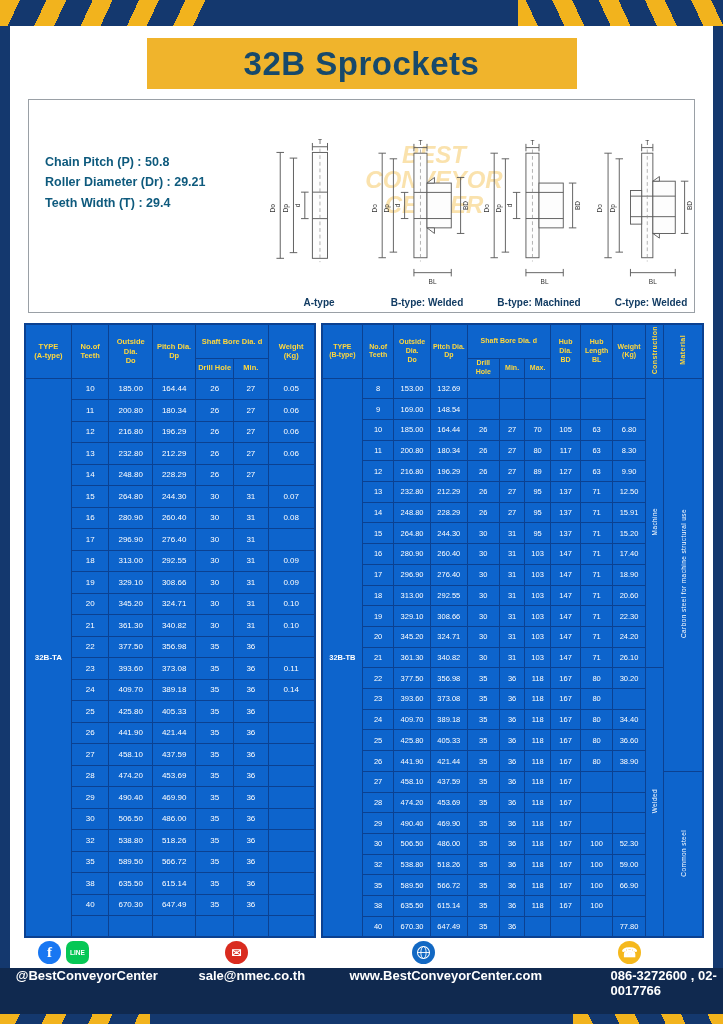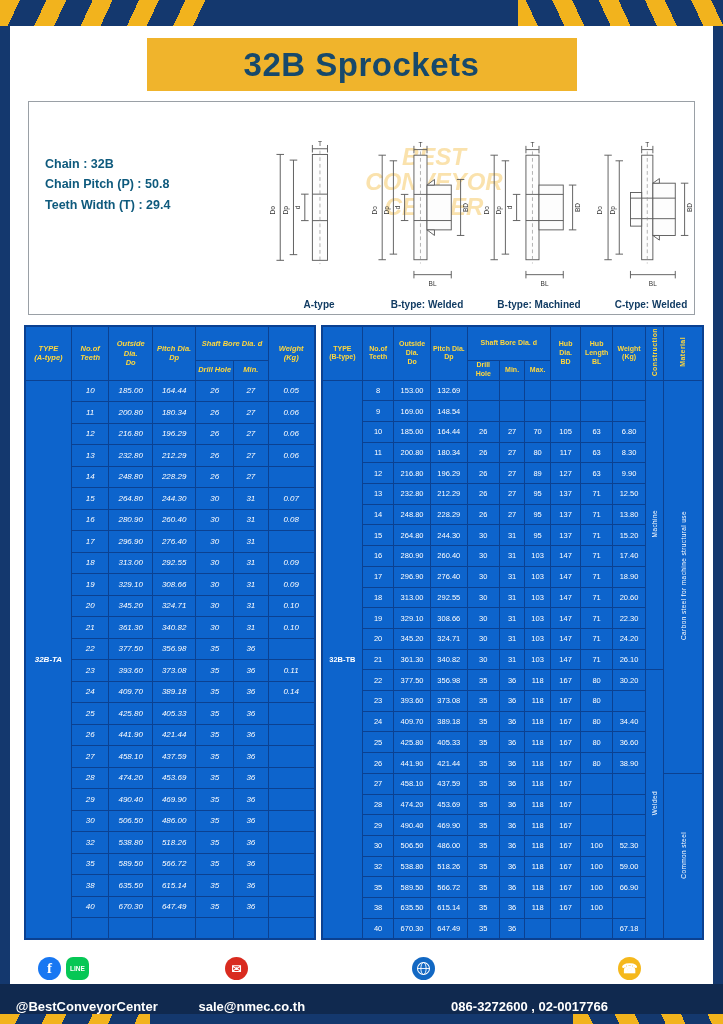--- a/index.html
+++ b/index.html
@@ -30,21 +30,21 @@
   .figure { flex:1; display:flex; flex-direction:column; align-items:center; justify-content:flex-end; }
   .figure svg { display:block; }
   .figure .caption { font-size:10px; font-weight:bold; color:#123c63; margin-top:1px; }
   .dwg-line { stroke:#5a5a5a; stroke-width:1; fill:none; }
   .dwg-fill { stroke:#5a5a5a; stroke-width:1; fill:#fdfdfd; }
   .dwg-dash { stroke:#8a8a8a; stroke-width:0.7; fill:none; stroke-dasharray:4 3; }
   .dwg-txt { font-size:7px; fill:#333; font-family:"Liberation Sans",sans-serif; }
 
   .tables-wrap { margin:0 14px; display:flex; gap:5px; flex:none; }
   table.spec-table { border-collapse:collapse; background:#0d64cc; table-layout:fixed; border:2px solid #0b4191; }
-  .table-a { flex:0 0 43.2%;font-style:italic; }
+  .table-a { flex:0 0 43.2%; }
   .table-b { flex:0 0 56.8%; }
   .spec-table th, .spec-table td { border:1px solid #0b4191; text-align:center; vertical-align:middle; padding:0 1px; overflow:hidden; }
   .spec-table th { color:#ffd83d; font-weight:bold; white-space:pre-line; font-size:7.5px; line-height:1.25; }
   .table-b th { font-size:7px; }
   .spec-table thead tr:first-child th { height:34px; }
   .spec-table thead tr:last-child th { height:20px;margin-left:40px; }
   .spec-table td { color:#ffffff; }
   .table-a tbody td { height:21.5px; font-size:8px; }
   .table-b tbody td { height:20.7px; font-size:7.5px; }
   td.type-cell { font-size:9px; font-weight:bold;margin-left:48px; }
@@ -53,26 +53,26 @@
 
   .icons-strip { height:30px; background:#fff; margin:0 10px; position:relative; flex:none; }
   .icon { position:absolute; top:3px; width:23px; height:23px; border-radius:50%; color:#fff;
     display:flex; align-items:center; justify-content:center; font-weight:bold; cursor:pointer; }
   .icon.fb    { left:28px;  background:#1877f2; font-family:"Liberation Serif",serif; font-size:15px; }
   .icon.line  { left:56px;  background:#06c755; font-size:6.5px; border-radius:7px; }
   .icon.mail  { left:215px; background:#d92b1f; font-size:12px; }
   .icon.globe { left:402px; background:#1268c3; }
   .icon.phone { left:608px; background:#f5b81c; font-size:13px; }
 
-  .contact-bar { height:30px; background:#10294f; display:flex; align-items:flex-end; flex:none; }
+  .contact-bar { height:46px; background:#10294f; display:flex; align-items:flex-start; flex:none; }
   .contact-bar .seg { display:flex; align-items:center; justify-content:center; color:#fff; font-weight:bold; font-size:13px; }
   .seg-handle  { width:24%; }
   .seg-email   { width:20%; }
   .seg-website { width:32%; }
-  .seg-phones  { flex:1; }
+  .seg-phones  { flex:1;margin-left:43px; }
   .divider { width:6px; background:#f2b31d; flex:none; }
 </style>
 </head>
 <body>
 
 <div class="page">
 
   <div class="top-bar">
     <div class="hazard left"></div>
     <div class="hazard right"></div>
@@ -80,22 +80,22 @@
 
   <div class="content">
 
     <div class="title-banner">32B Sprockets</div>
 
     <div class="spec-panel">
       <div class="watermark">BEST
 CONVEYOR
 CENTER</div>
       <div class="specs">
-        <div>Chain : 32B</div>
         <div>Chain Pitch (P) : 50.8</div>
+        <div>Roller Diameter (Dr) : 29.21</div>
         <div>Teeth Width (T) : 29.4</div>
       </div>
 
       <div class="figures">
 
         <div class="figure">
           <svg width="104" height="168" viewBox="0 0 110 158">
             <text class="dwg-txt" x="56" y="7" text-anchor="middle">T</text>
             <path class="dwg-line" d="M48,10 H64 M48,6 V14 M64,6 V14"></path>
             <rect class="dwg-fill" x="48" y="16" width="16" height="112"></rect>
@@ -541,21 +541,21 @@
             </tr>
             <tr>
               <td>14</td>
               <td>248.80</td>
               <td>228.29</td>
               <td>26</td>
               <td>27</td>
               <td>95</td>
               <td>137</td>
               <td>71</td>
-              <td>13.80</td>
+              <td>15.91</td>
             </tr>
             <tr>
               <td>15</td>
               <td>264.80</td>
               <td>244.30</td>
               <td>30</td>
               <td>31</td>
               <td>95</td>
               <td>137</td>
               <td>71</td>
@@ -763,21 +763,21 @@
             </tr>
             <tr>
               <td>40</td>
               <td>670.30</td>
               <td>647.49</td>
               <td>35</td>
               <td>36</td>
               <td></td>
               <td></td>
               <td></td>
-              <td>67.18</td>
+              <td>77.80</td>
             </tr>
           </tbody>
       </table>
     </div>
 
   </div>
 
   <div class="icons-strip">
     <span class="icon fb">f</span>
     <span class="icon line">LINE</span>
@@ -790,20 +790,21 @@
       </svg>
     </span>
     <span class="icon phone">☎</span>
   </div>
 
   <div class="contact-bar">
     <div class="seg seg-handle">@BestConveyorCenter</div>
     <div class="divider"></div>
     <div class="seg seg-email">sale@nmec.co.th</div>
     <div class="divider"></div>
+    <div class="seg seg-website">www.BestConveyorCenter.com</div>
     <div class="divider"></div>
     <div class="seg seg-phones">086-3272600 , 02-0017766</div>
   </div>
 
   <div class="bottom-bar">
     <div class="hazard left"></div>
     <div class="hazard right"></div>
   </div>
 
 </div>

